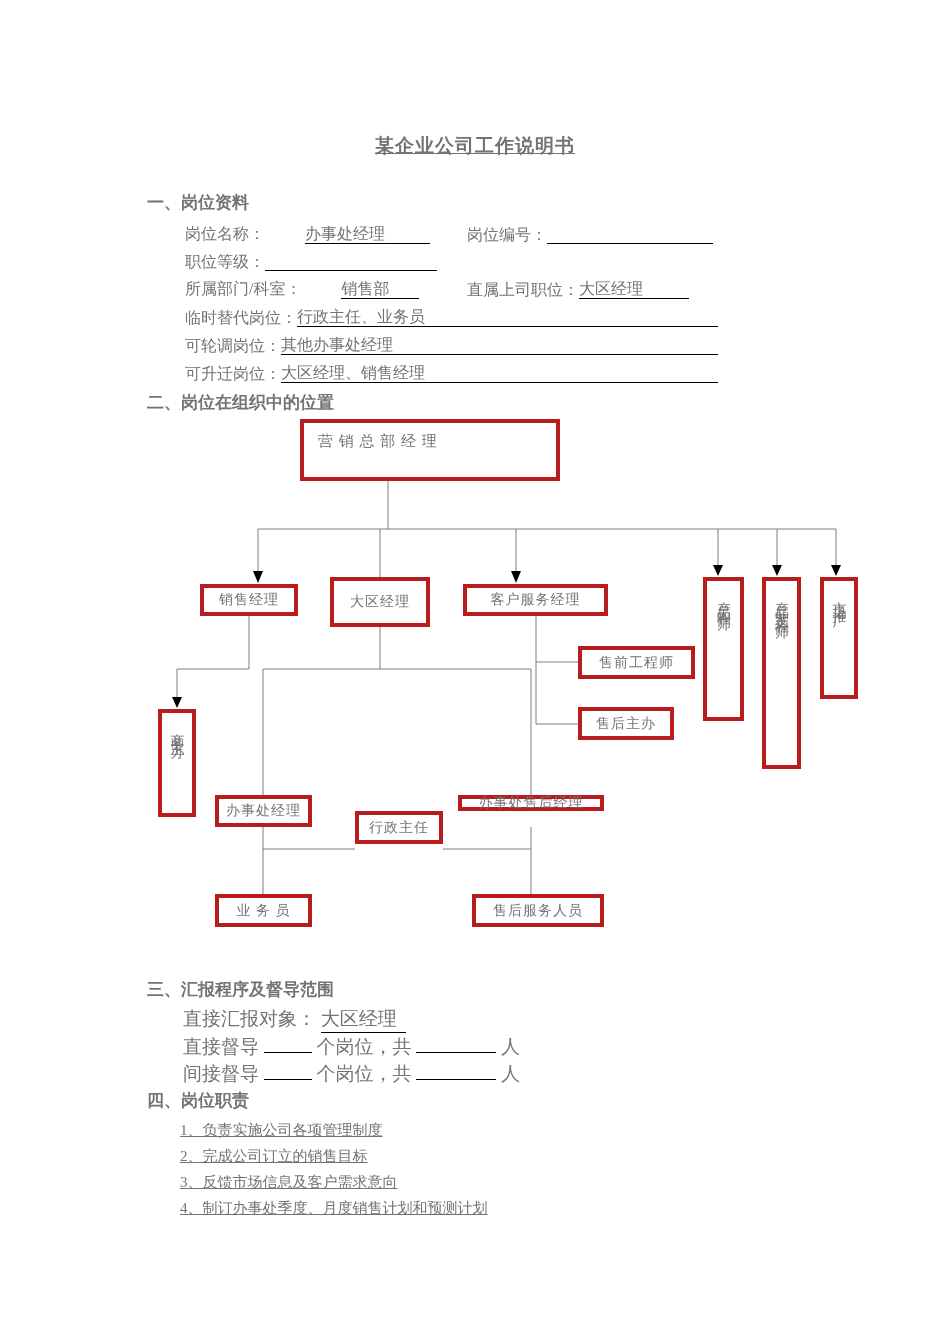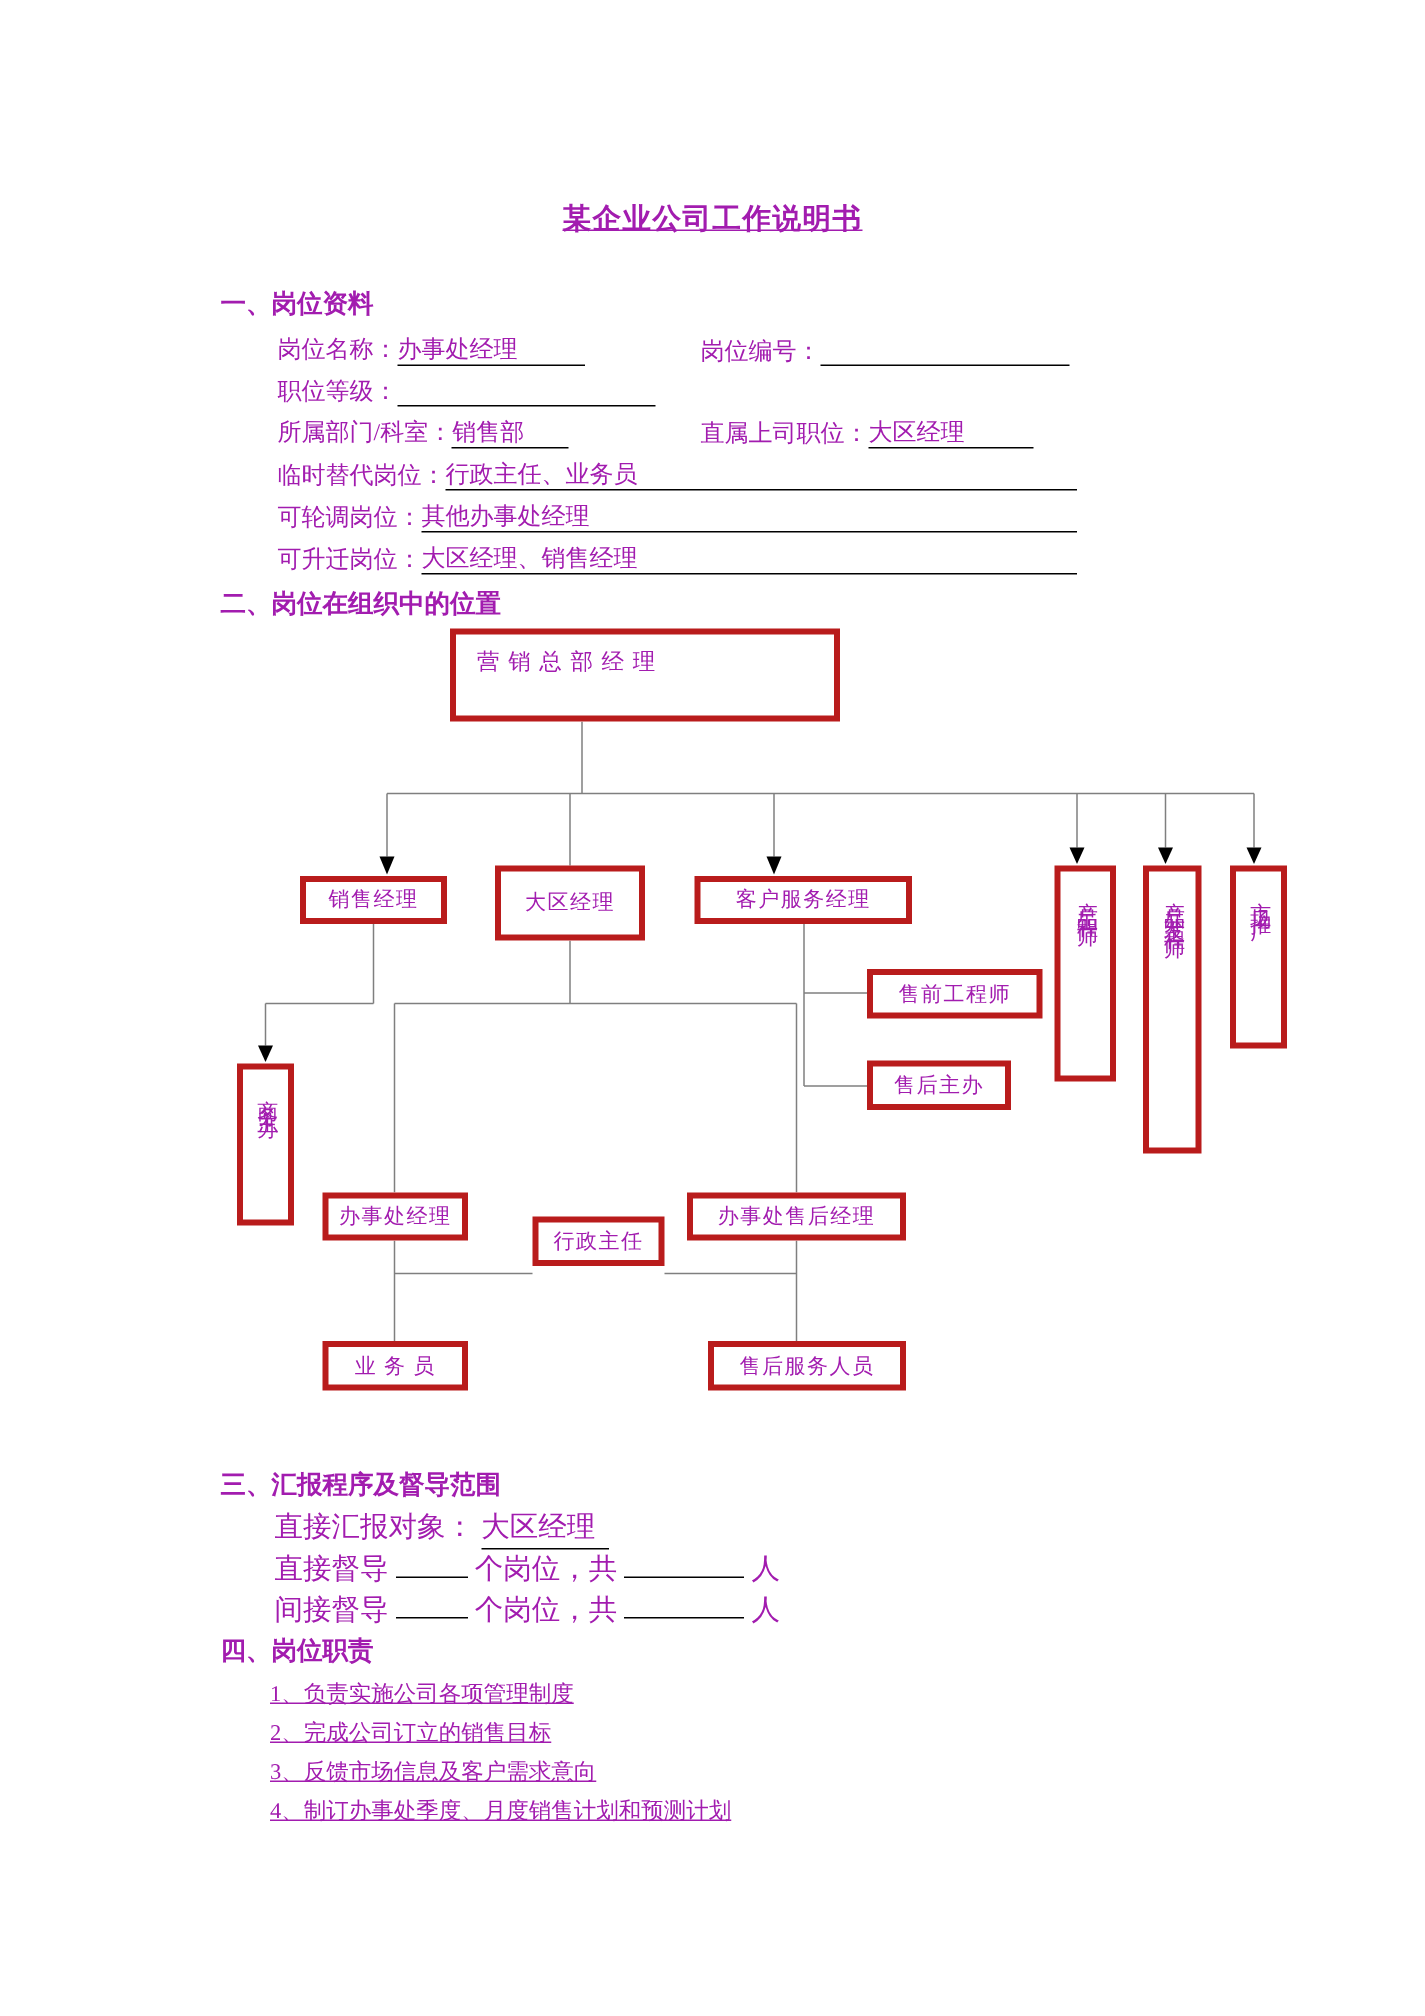--- a/index.html
+++ b/index.html
@@ -1,35 +1,35 @@
 <!DOCTYPE html>
 <html><head>
 <meta charset="utf-8">
 <style>
   html,body { margin:0; padding:0; background:#e9e9e9; }
   .page {
     width:950px; height:1344px; margin:0 auto; background:#ffffff;
-    position:relative; color:#a21caf;
+    position:relative; color:#737373;
     font-family:"Liberation Serif","DejaVu Serif",serif;
     overflow:hidden; box-sizing:border-box;
   }
   .doc-title {
     padding-top:133px; text-align:center;
     font-size:19px; font-weight:bold; letter-spacing:1px;
     text-decoration:underline;
   }
   .sec-heading { font-size:17px; font-weight:bold; margin-left:147px; }
   .s1 { margin-top:32px; margin-bottom:10px; }
   .s2 { margin-top:2px;  margin-bottom:0; }
   .s3 { margin-top:24px; margin-bottom:5px; }
   .s4 { margin-top:2px;  margin-bottom:5px; }
 
   .form-rows { margin-left:185px; font-size:16px; }
   .frow { display:flex; line-height:19px; margin-bottom:8px; align-items:flex-end; }
-  .left-col { display:flex; width:282px; }
+  .left-col { display:flex; width:282px;gap:40px; }
   .uval { border-bottom:1px solid #000; display:inline-block; white-space:nowrap; }
   .blank { height:17px; }
   .w125{width:125px} .w165{width:166px} .w170{width:172px}
   .w78{width:78px} .w110{width:110px}
   .wide { width:533px; }
   .flex1 { flex:1; }
 
   .org-chart { position:relative; margin-left:140px; width:760px; height:540px; }
   .org-chart svg { position:absolute; left:0; top:0; }
   .obox {
@@ -174,21 +174,21 @@
     </div>
 
     <div class="obox vert" style="left:18px; top:295px; width:38px; height:108px;">
       <span class="vtxt">商务主办</span>
     </div>
 
     <div class="obox" style="left:75px; top:381px; width:97px; height:32px;">
       <span>办事处经理</span>
     </div>
 
-    <div class="obox" style="left:318px; top:381px; width:146px; height:32px;">
+    <div class="obox" style="left:318px; top:381px; width:146px; height:16px;">
       <span>办事处售后经理</span>
     </div>
 
     <div class="obox" style="left:215px; top:397px; width:88px; height:33px;">
       <span>行政主任</span>
     </div>
 
     <div class="obox" style="left:75px; top:480px; width:97px; height:33px;">
       <span>业 务 员</span>
     </div>

